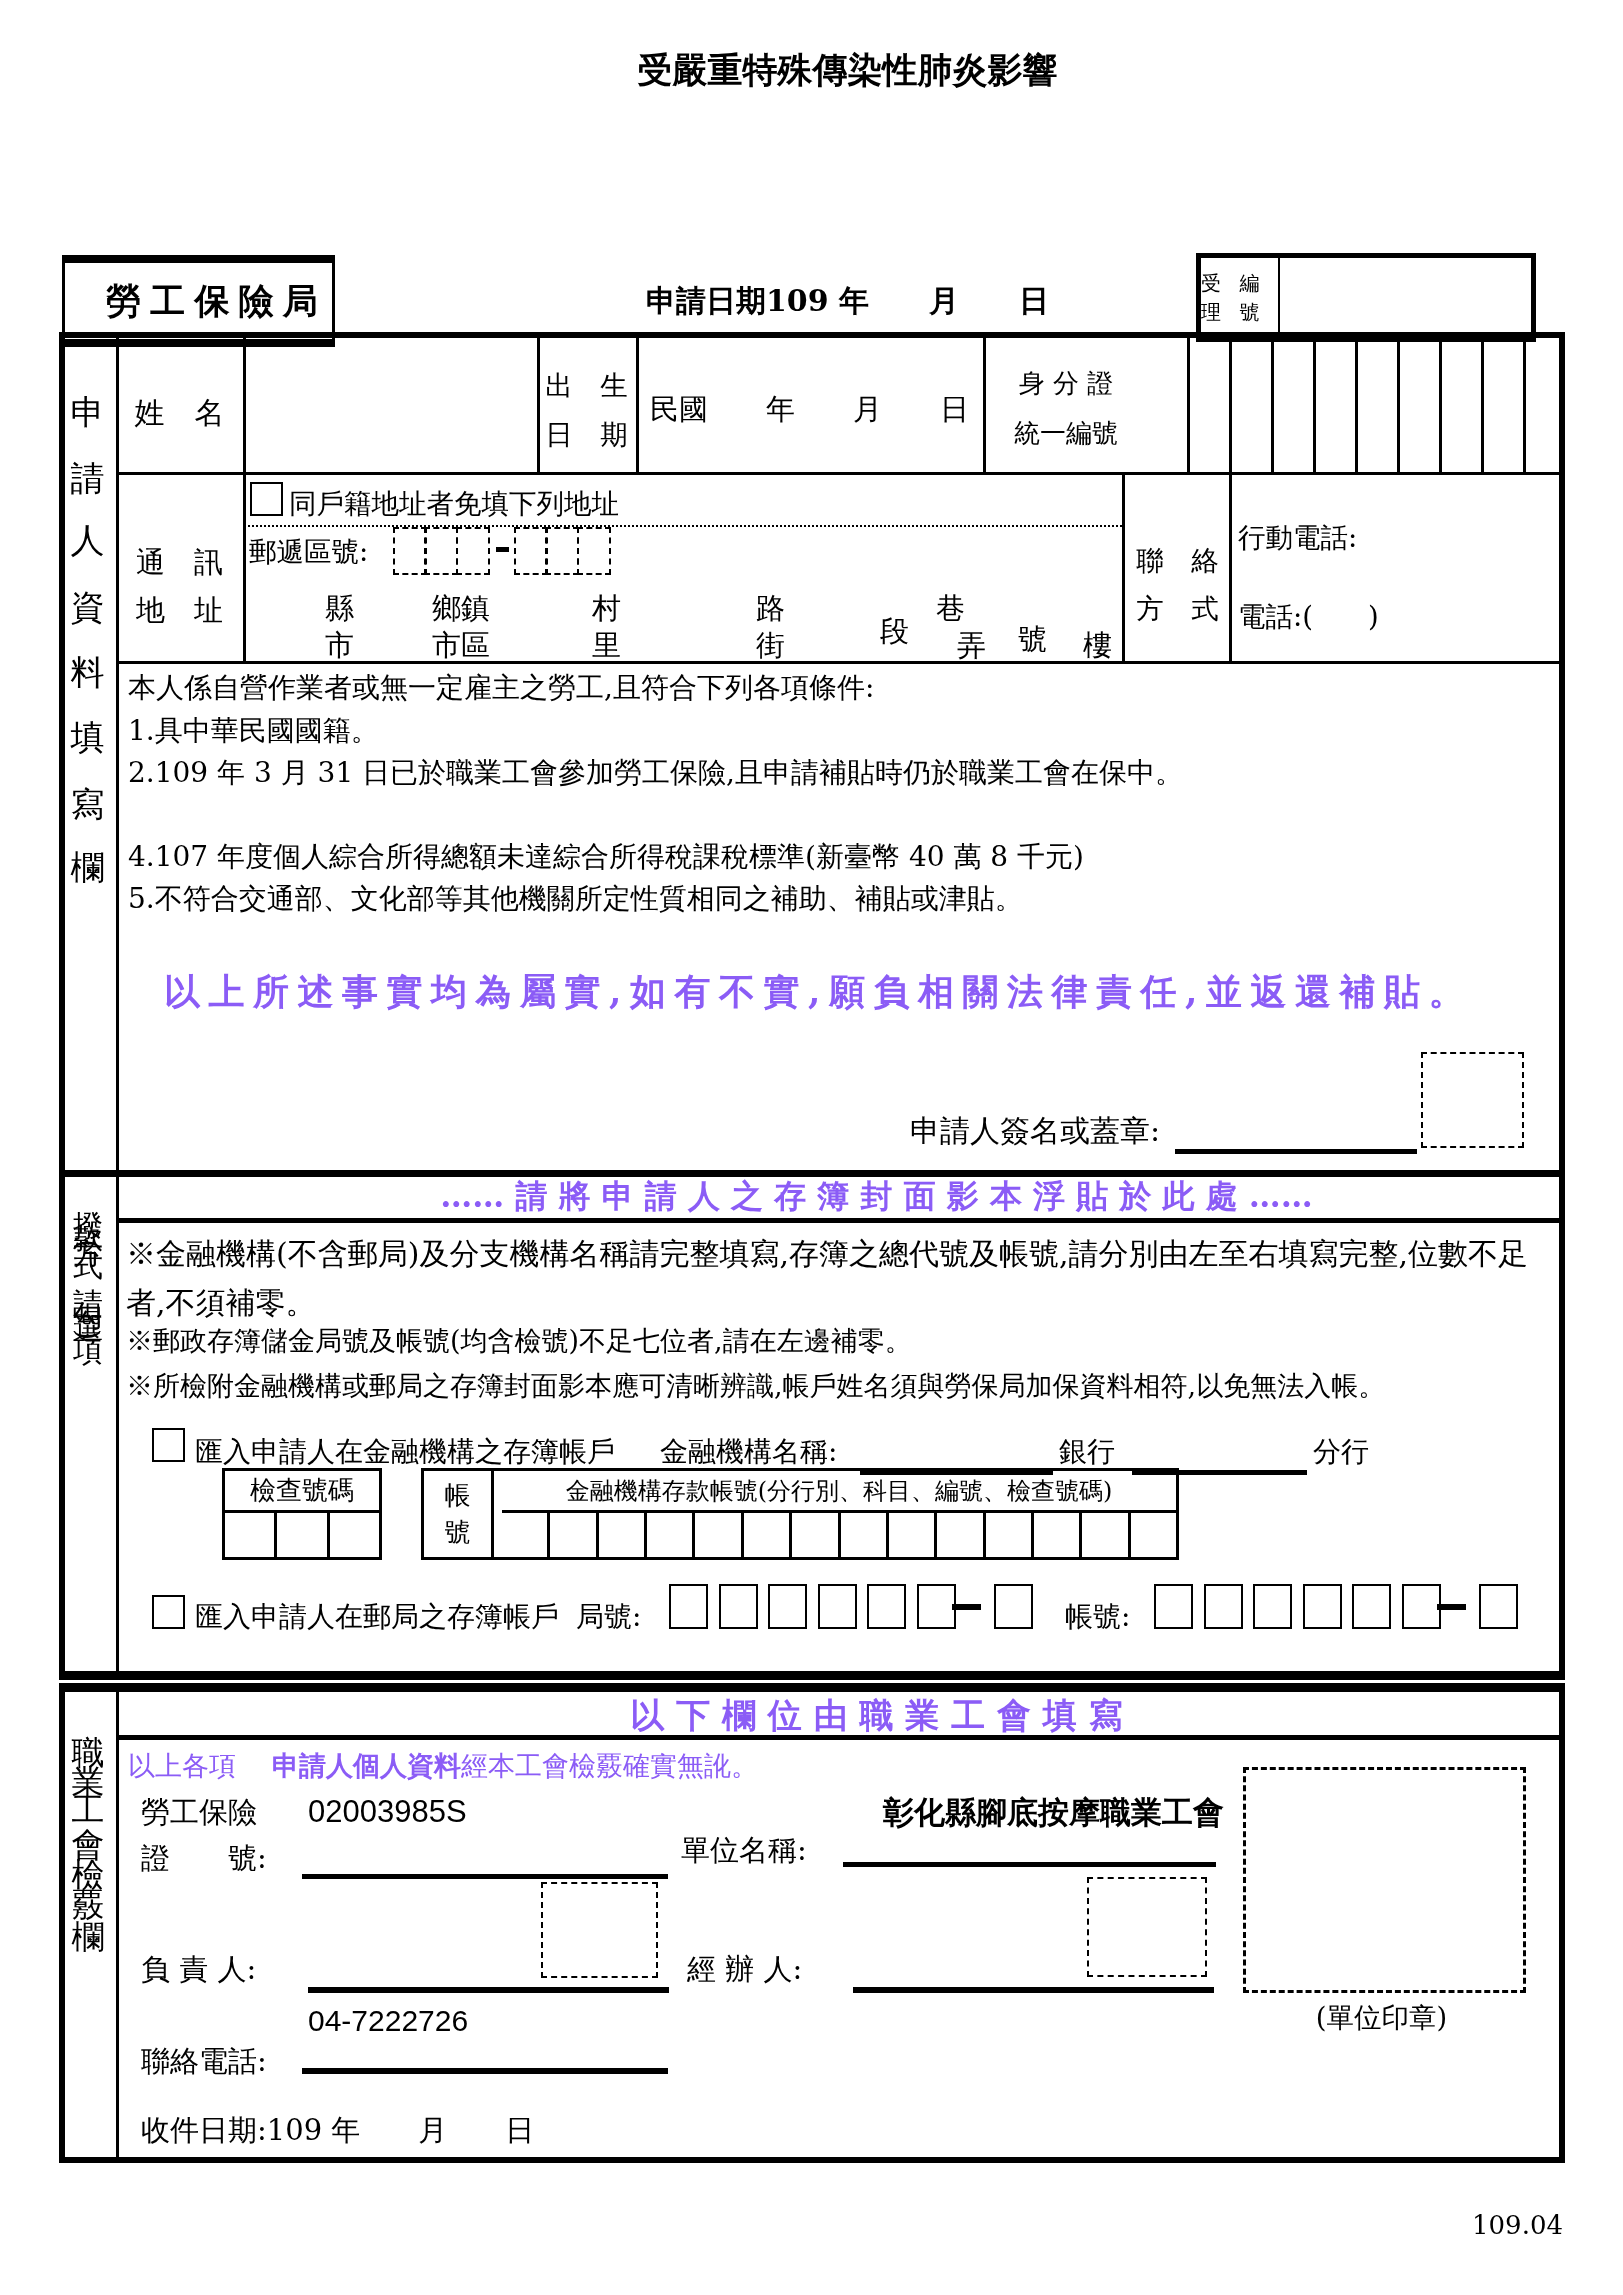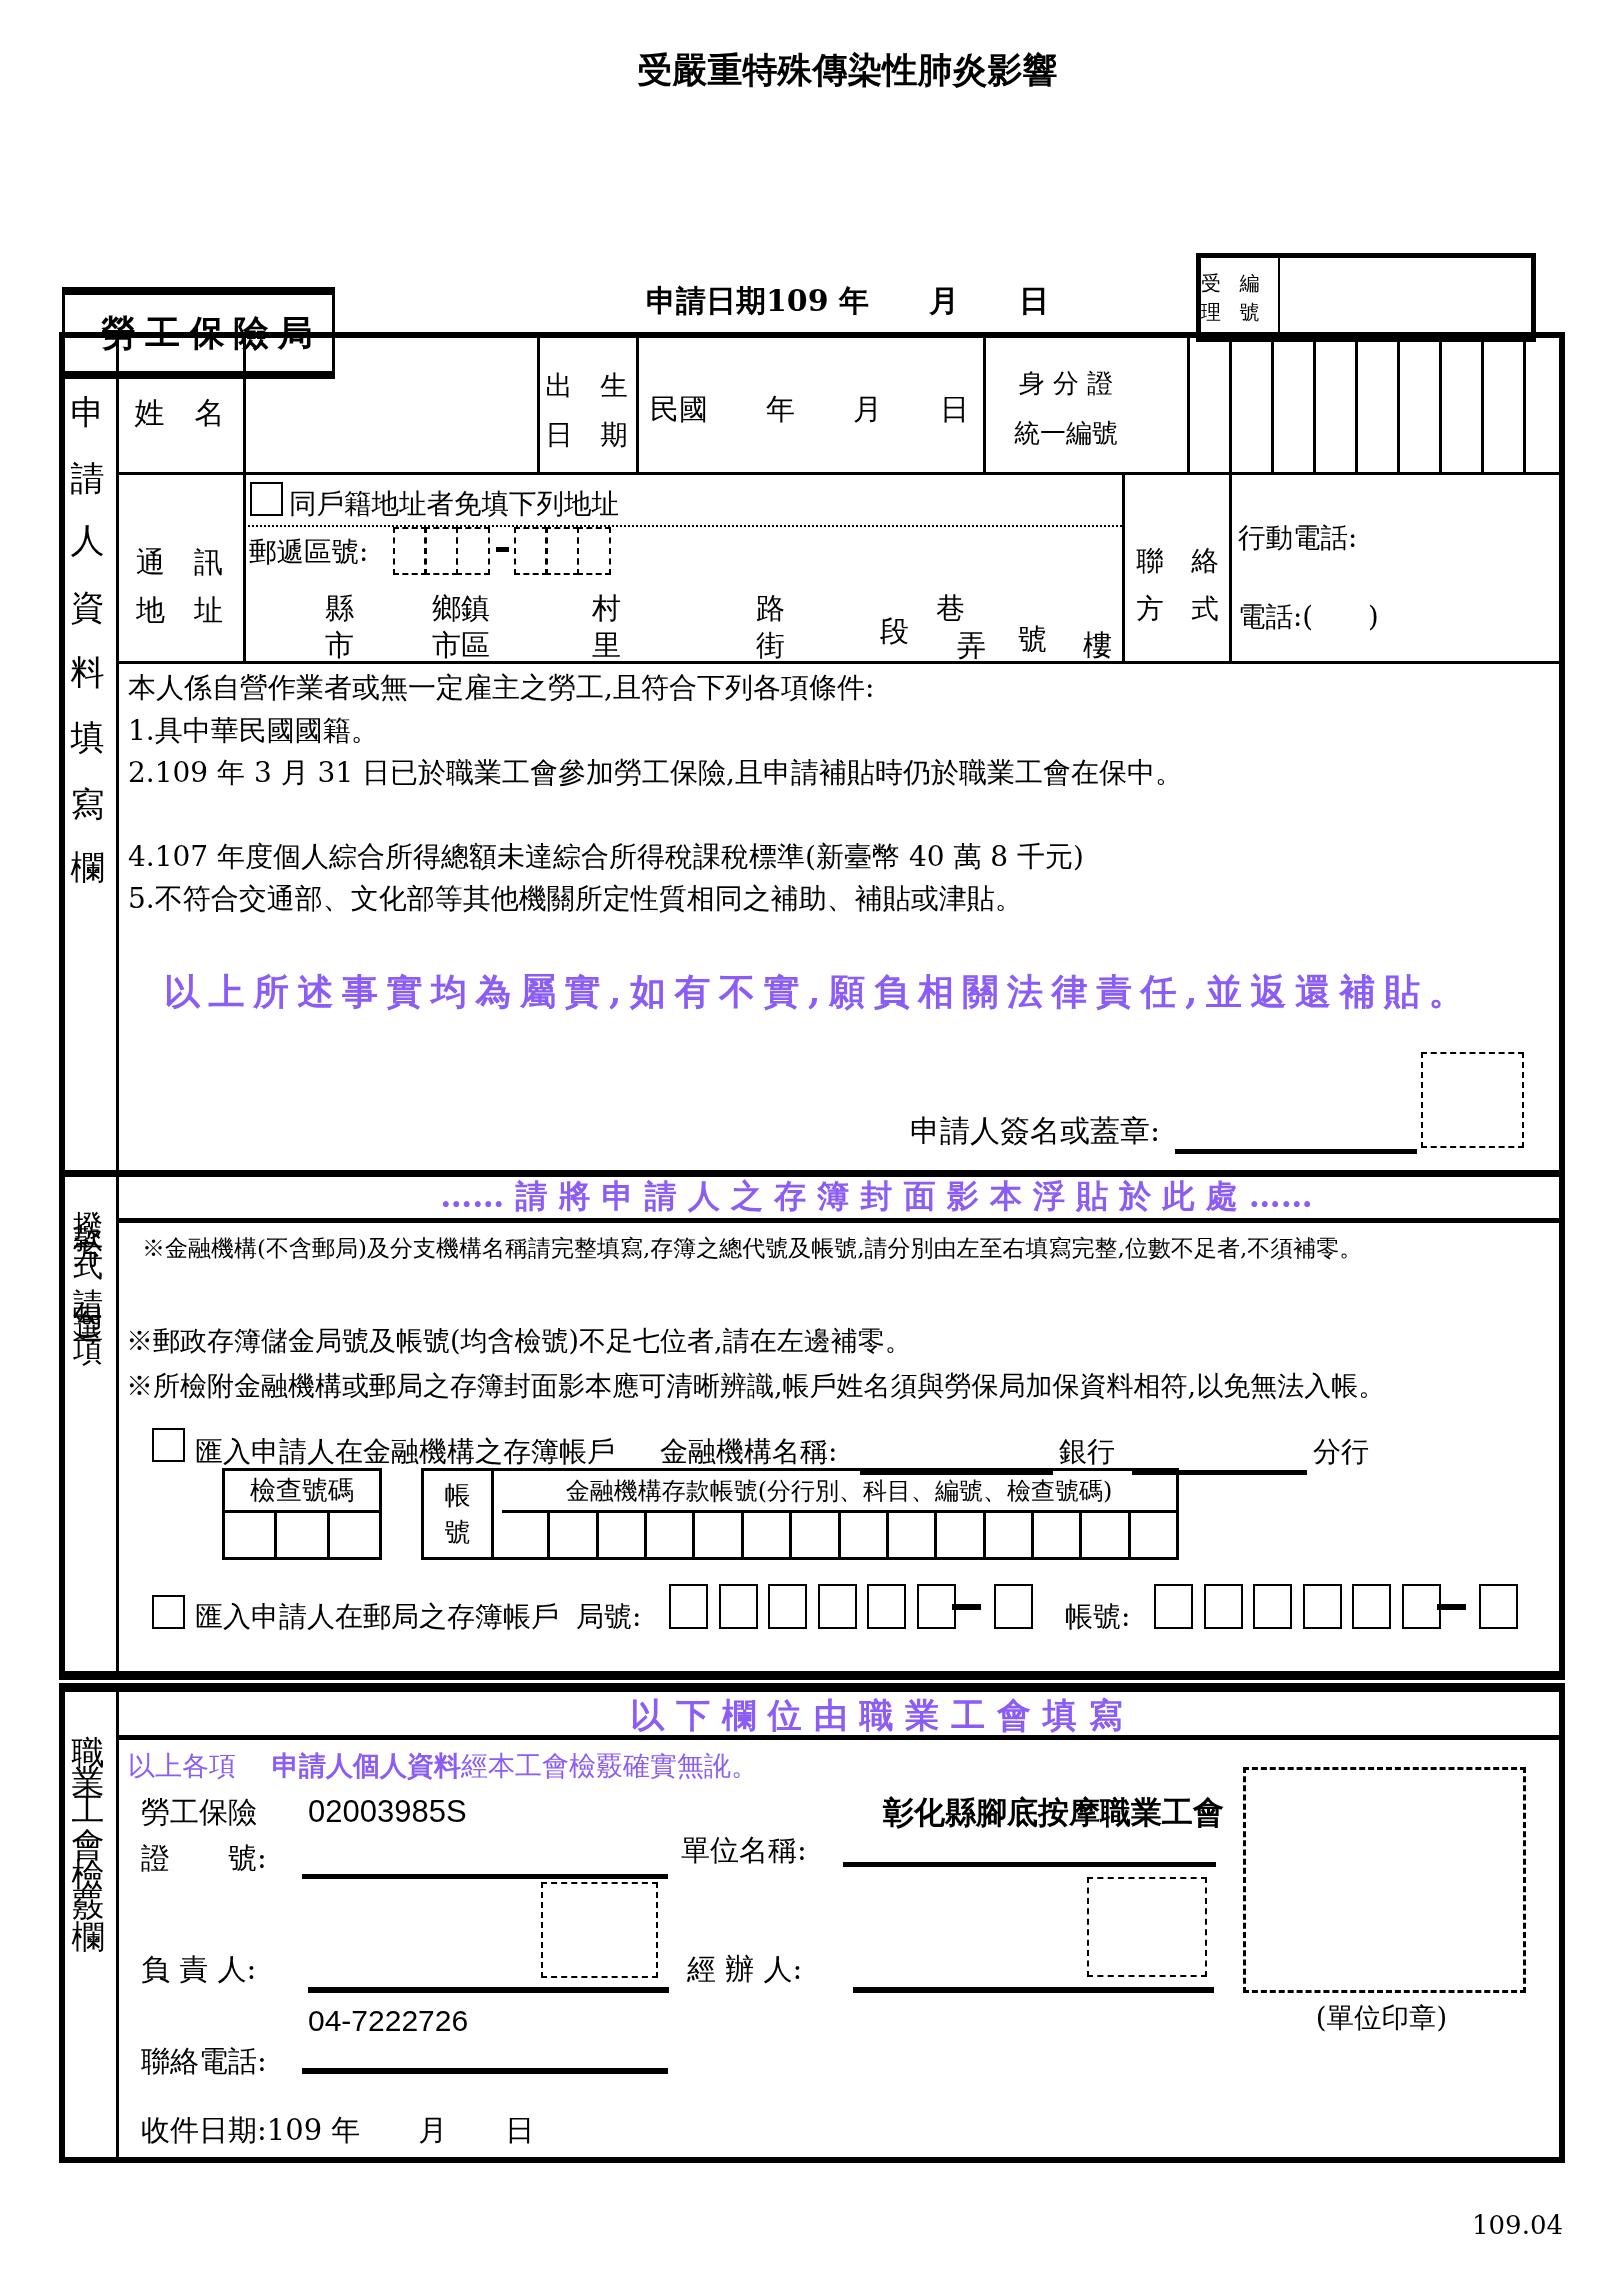--- a/index.html
+++ b/index.html
@@ -38,21 +38,21 @@
   .accttbl .right .cells>div{flex:1;border-left:3.3px solid #000;}
   .accttbl .right .cells>div:first-child{border-left:none;}
 </style>
 </head>
 <body>
 
 <div class="page">
 
   <div class="abs ctr b" style="left:0;top:47px;width:100%;font-size:35px;">受嚴重特殊傳染性肺炎影響</div>
 
-  <div class="abs" style="left:62px;top:255px;width:267px;height:76px;border:3.3px solid #000;border-top-width:8.5px;border-bottom-width:8.5px;display:flex;align-items:center;justify-content:flex-start;margin-top:32px;">
+  <div class="abs" style="left:62px;top:255px;width:267px;height:76px;border:3.3px solid #000;border-top-width:8.5px;border-bottom-width:8.5px;display:flex;align-items:center;justify-content:center;">
     <span class="b" style="font-size:35px;letter-spacing:9.2px;">勞工保險局</span>
   </div>
 
   <div class="abs ctr b" style="left:0;top:281px;width:100%;font-size:30px;">申請日期109 年　　月　　日</div>
 
   <div class="abs" style="left:1196px;top:253px;width:330px;height:79px;border:5.2px solid #000;display:flex;">
     <div style="width:77px;border-right:2.6px solid #000;display:flex;align-items:center;justify-content:center;font-size:20px;line-height:29px;">
       <span>受理</span>
       <span>編號</span>
     </div>
@@ -135,21 +135,21 @@
   <div class="abs" style="left:128px;top:712px;font-size:28px;">1.具中華民國國籍。</div>
   <div class="abs" style="left:128px;top:754px;font-size:28px;">2.109 年 3 月 31 日已於職業工會參加勞工保險,且申請補貼時仍於職業工會在保中。</div>
   <div class="abs" style="left:128px;top:838px;font-size:28px;">4.107 年度個人綜合所得總額未達綜合所得稅課稅標準(新臺幣 40 萬 8 千元)</div>
   <div class="abs" style="left:128px;top:880px;font-size:28px;">5.不符合交通部、文化部等其他機關所定性質相同之補助、補貼或津貼。</div>
   <div class="abs b red" style="left:128px;top:968px;font-size:36px;letter-spacing:8.5px;">以上所述事實均為屬實,如有不實,願負相關法律責任,並返還補貼。</div>
   <div class="abs" style="left:910px;top:1111px;font-size:30px;">申請人簽名或蓋章:</div>
   <div class="ul" style="left:1175px;top:1149px;width:242px;height:5.2px;"></div>
   <div class="dashedbox" style="left:1421px;top:1052px;width:99px;height:92px;"></div>
 
   <div class="abs ctr b red" style="left:116px;top:1175px;width:1449px;font-size:32px;">…… 請 將 申 請 人 之 存 簿 封 面 影 本 浮 貼 於 此 處 ……</div>
-  <div class="abs" style="left:142px;top:1230px;width:1437px;font-size:23px;line-height:1.62;">※金融機構(不含郵局)及分支機構名稱請完整填寫,存簿之總代號及帳號,請分別由左至右填寫完整,位數不足者,不須補零。</div>
+  <div class="abs" style="left:126px;top:1230px;width:1437px;font-size:30px;line-height:1.62;">※金融機構(不含郵局)及分支機構名稱請完整填寫,存簿之總代號及帳號,請分別由左至右填寫完整,位數不足者,不須補零。</div>
   <div class="abs" style="left:126px;top:1323px;width:1437px;font-size:27px;">※郵政存簿儲金局號及帳號(均含檢號)不足七位者,請在左邊補零。</div>
   <div class="abs" style="left:126px;top:1368px;width:1437px;font-size:27px;">※所檢附金融機構或郵局之存簿封面影本應可清晰辨識,帳戶姓名須與勞保局加保資料相符,以免無法入帳。</div>
 
   <div class="cb" style="left:152px;top:1428px;width:29px;height:30px;"></div>
   <div class="abs" style="left:195px;top:1433px;font-size:28px;">匯入申請人在金融機構之存簿帳戶</div>
   <div class="abs" style="left:660px;top:1433px;font-size:28px;">金融機構名稱:</div>
   <div class="ul" style="left:860px;top:1470px;width:193px;height:4.6px;"></div>
   <div class="abs" style="left:1059px;top:1433px;font-size:28px;">銀行</div>
   <div class="ul" style="left:1132px;top:1470px;width:175px;height:4.6px;"></div>
   <div class="abs" style="left:1313px;top:1433px;font-size:28px;">分行</div>

